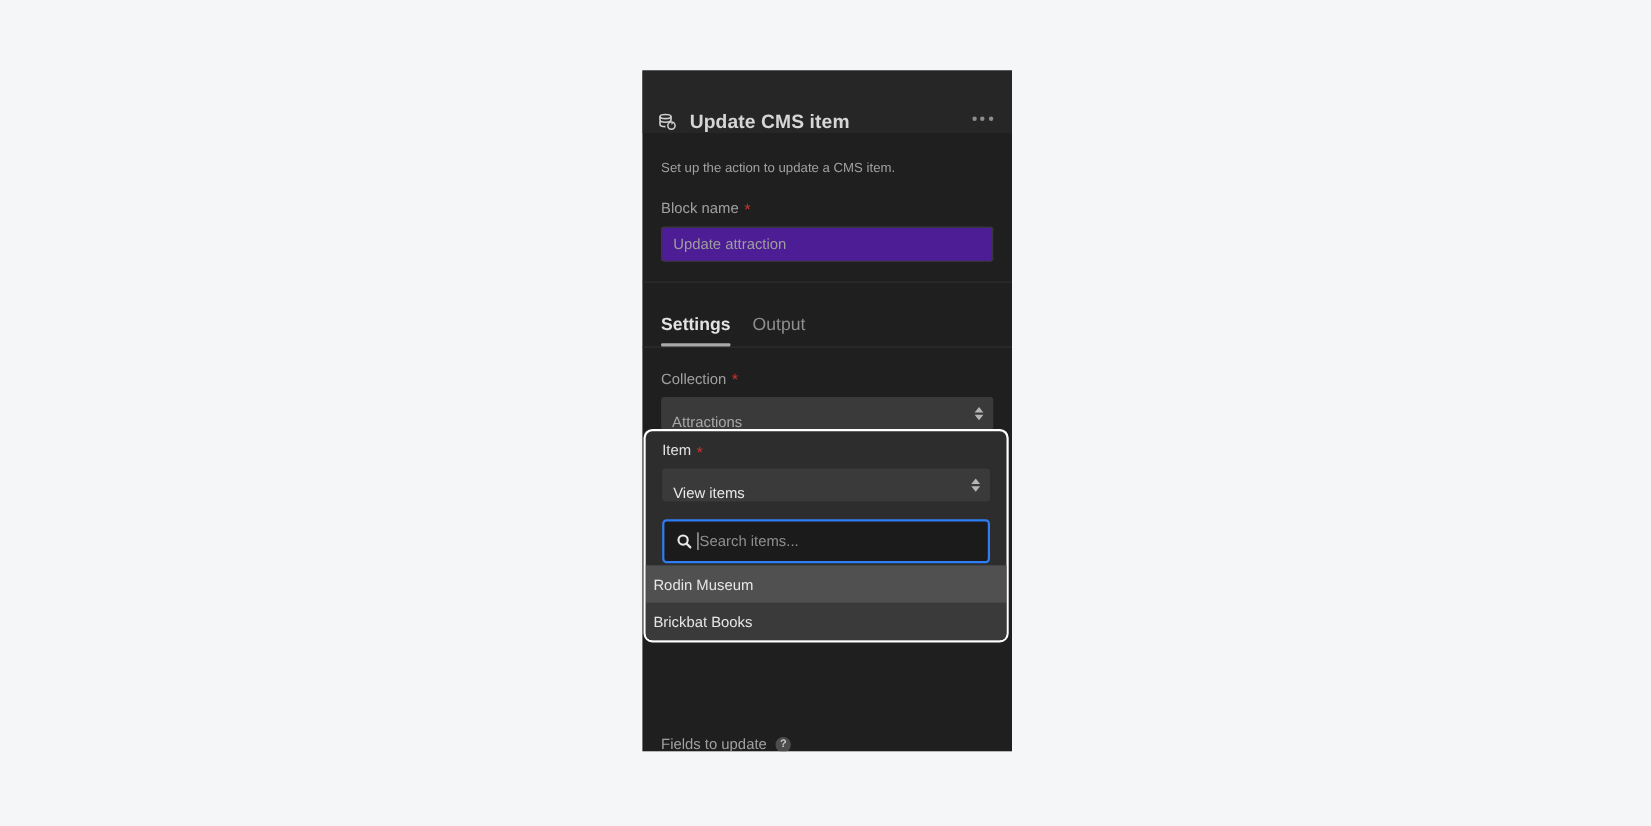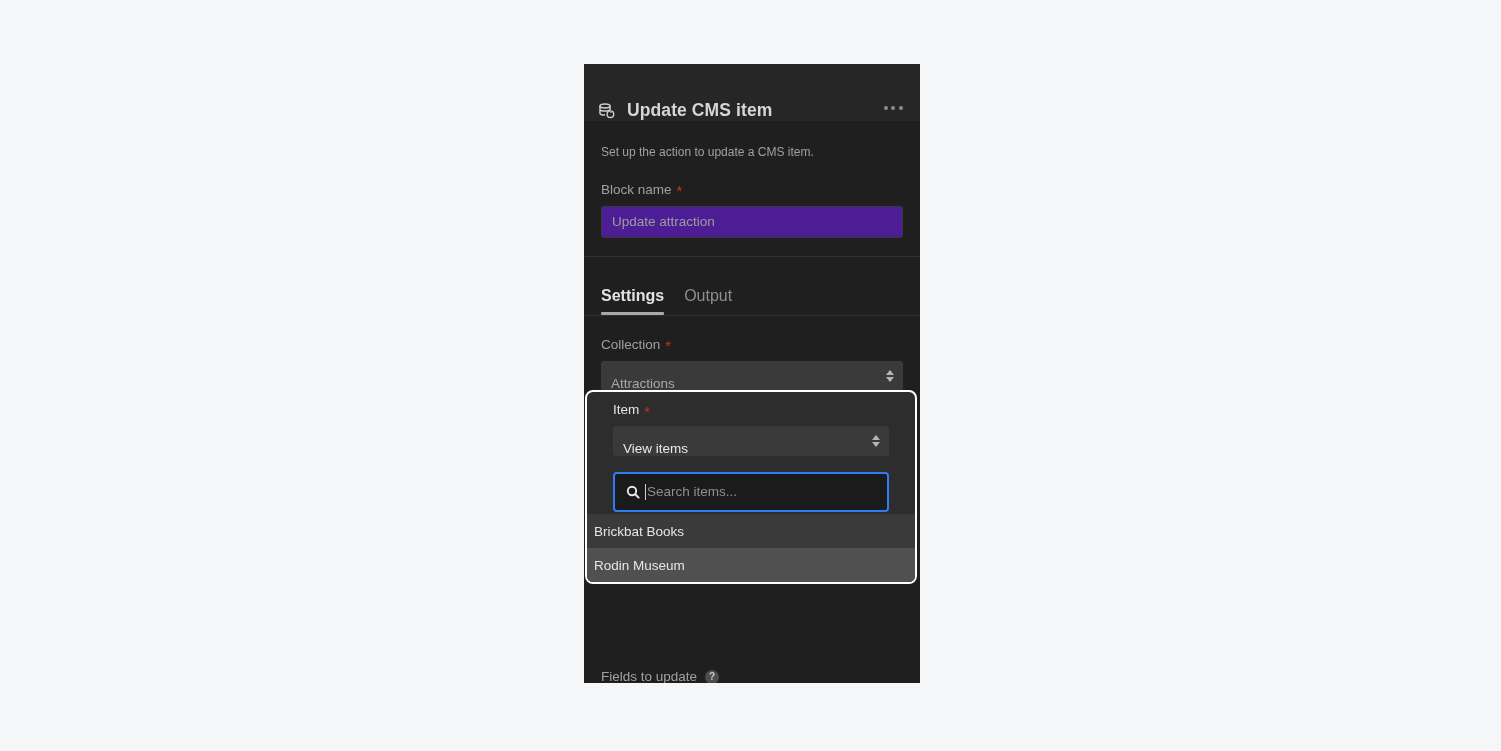--- a/index.html
+++ b/index.html
@@ -203,21 +203,21 @@
     top: 390px;
     width: 332px;
     height: 194px;
     box-sizing: border-box;
     border: 2px solid #ffffff;
     border-radius: 8px;
     background: #2d2d2d;
     overflow: hidden;
   }
   .item-box-inner {
-    padding: 0 26px;
+    padding: 0 15px;
   }
   .item-label {
     font-size: 13.5px;
     color: #e3e3e3;
     margin: 10px 0 8px 0;
     display: flex;
     align-items: center;
     line-height: 1.2;
   }
 
@@ -379,16 +379,16 @@
             <line x1="9.2" y1="9.2" x2="12.6" y2="12.6" stroke="#e8e8e8" stroke-width="2" stroke-linecap="round"></line>
           </svg>
         </span>
         <span class="caret-bar"></span>
         <span class="search-placeholder">Search items...</span>
       </div>
     </div>
   </div>
 
   <div class="results">
+    <div class="result-row hover">Rodin Museum</div>
     <div class="result-row">Brickbat Books</div>
-    <div class="result-row hover">Rodin Museum</div>
   </div>
 </div>
 
 </body></html>

